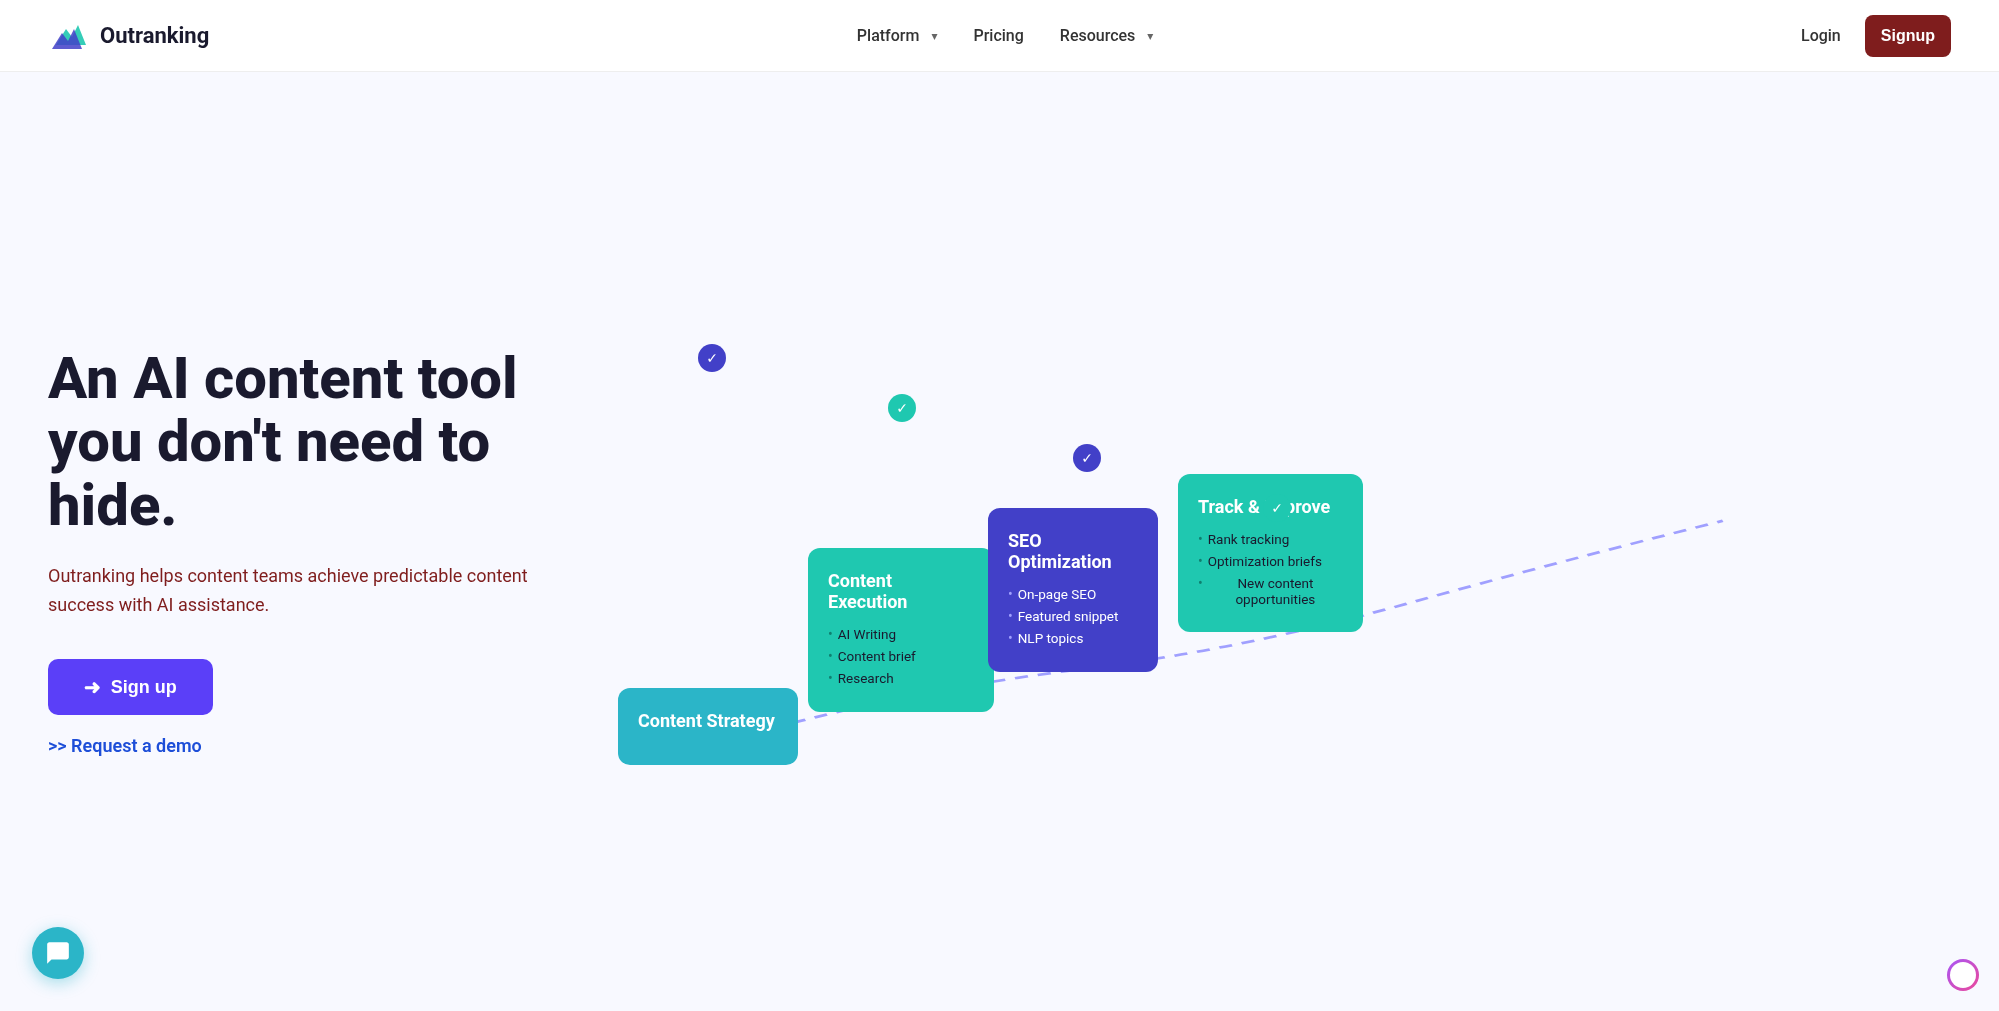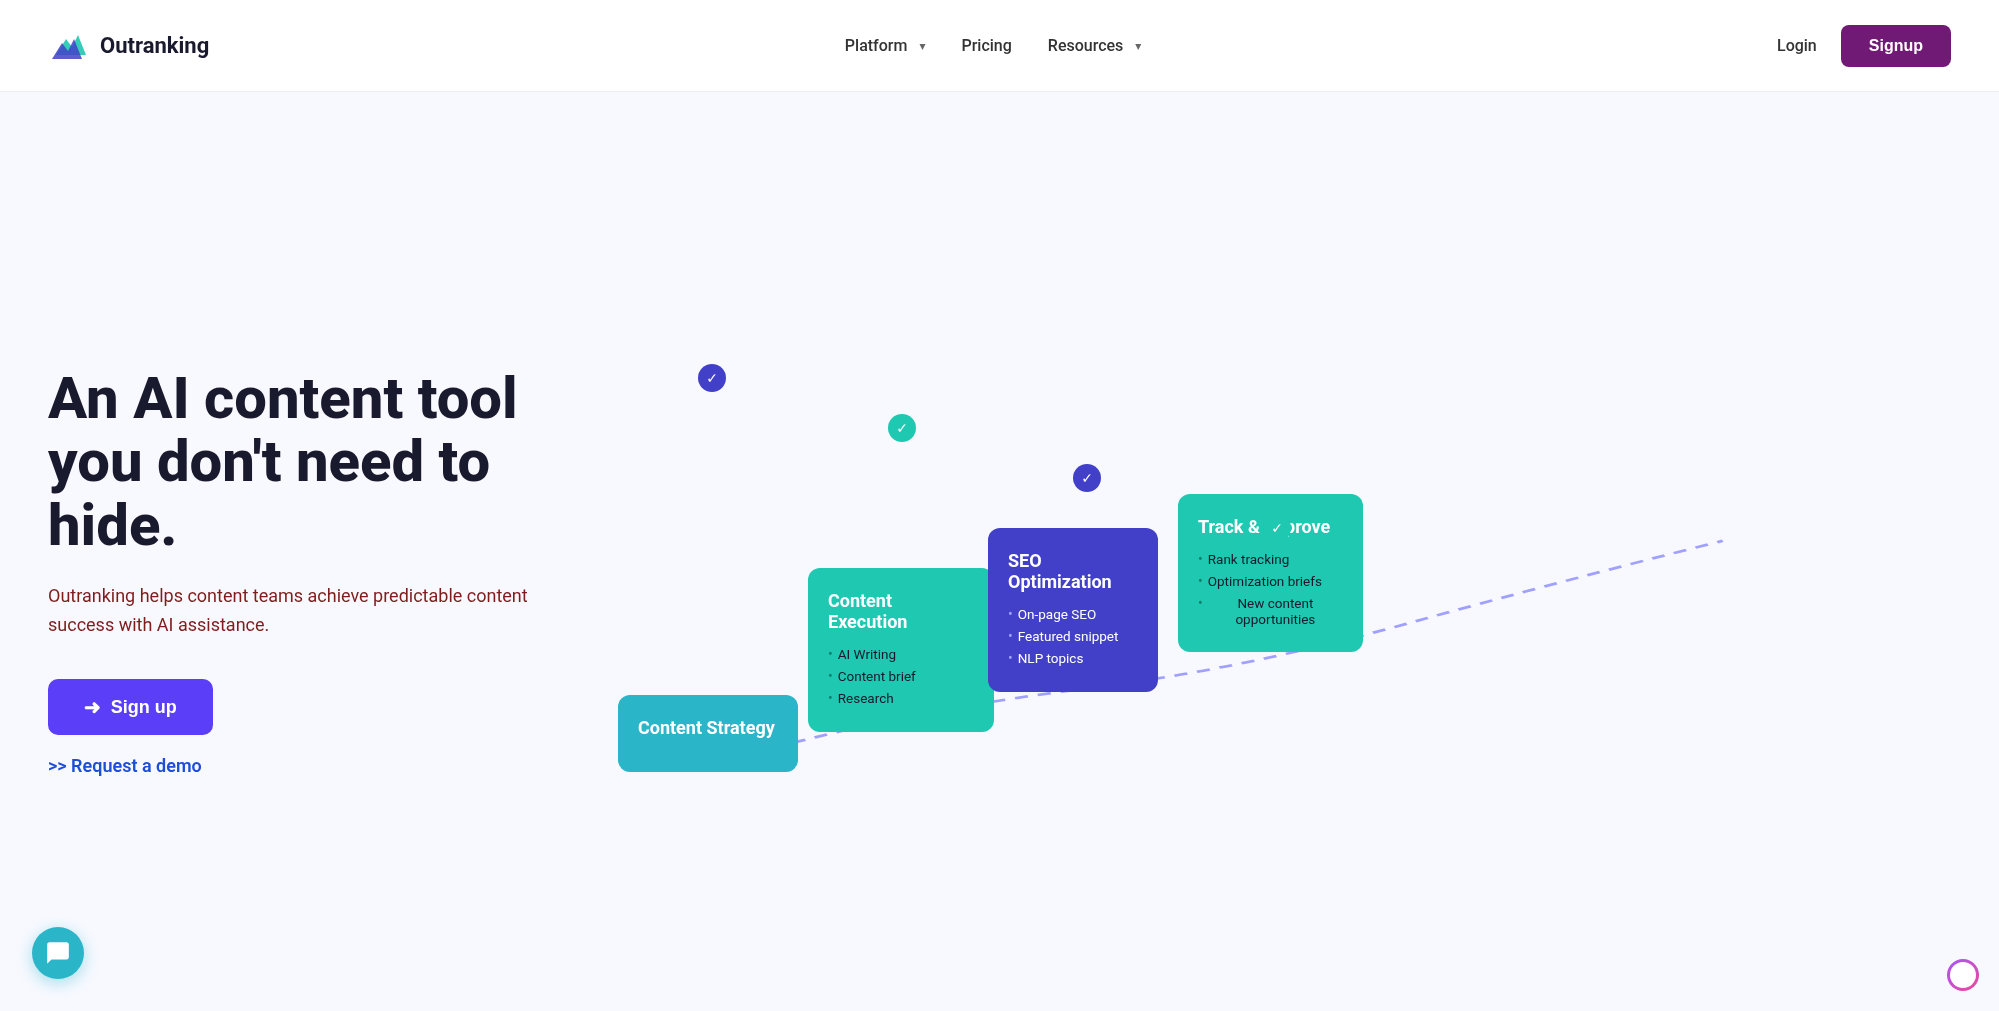--- a/index.html
+++ b/index.html
@@ -11,21 +11,21 @@
     }
 
     
     nav {
       background: #fff;
       border-bottom: 1px solid #eee;
       display: flex;
       align-items: center;
       justify-content: space-between;
       padding: 0 48px;
-      height: 92px;
+      height: 72px;
       position: sticky;
       top: 0;
       z-index: 100;
     }
     .logo-area {
       display: flex;
       align-items: center;
       gap: 10px;
     }
     .logo-icon {
@@ -60,25 +60,25 @@
       align-items: center;
       gap: 24px;
     }
     .login-link {
       font-size: 16px;
       color: #333;
       cursor: pointer;
       font-weight: 500;
     }
     .signup-btn {
-      background: #701a75;
+      background: #7f1d1d;
       color: #fff;
       border: none;
       border-radius: 8px;
-      padding: 12px 28px;
+      padding: 12px 16px;
       font-size: 16px;
       font-weight: 600;
       cursor: pointer;
     }
 
     
     .hero {
       display: flex;
       align-items: center;
       padding: 80px 76px 60px 48px;
@@ -180,21 +180,21 @@
       color: #5b3ff8;
       font-size: 14px;
       line-height: 1.2;
       flex-shrink: 0;
     }
 
     
     .card-strategy {
       background: #2bb5c8;
       left: 30px;
-      bottom: 60px;
+      bottom: 47px;
       width: 180px;
     }
     .card-strategy .card-items li::before { color: #1a7a8a; }
 
     
     .card-execution {
       background: #1fc8b0;
       left: 220px;
       bottom: 100px;
       width: 186px;

